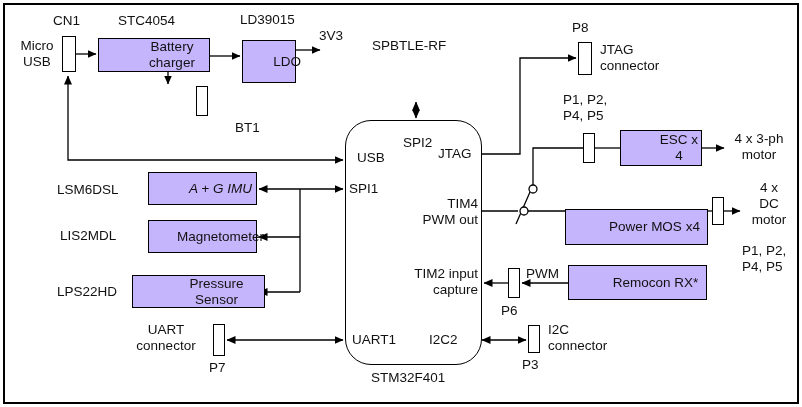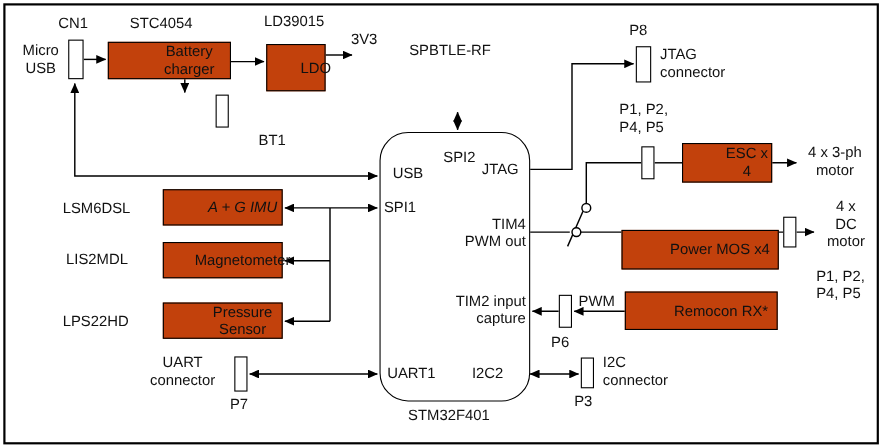--- a/index.html
+++ b/index.html
@@ -1,20 +1,20 @@
 <!DOCTYPE html>
 <html><head>
 <meta charset="utf-8">
 <style>
   * { margin:0; padding:0; box-sizing:border-box; }
   body { background:#fff; font-family:"Liberation Sans", sans-serif; }
   .canvas { position:relative; width:802px; height:407px; background:#fff; overflow:hidden; color:#111; }
   .frame { position:absolute; left:3px; top:3px; right:3px; bottom:3px; border:2px solid #000; }
   .wires { position:absolute; left:0; top:0; width:802px; height:407px; pointer-events:none; }
-  .box { position:absolute; border:1.4px solid #000; background:#c2410c; display:flex; align-items:center; justify-content:center;
+  .box { position:absolute; border:1.4px solid #000; background:#c4b5fd; display:flex; align-items:center; justify-content:center;
          text-align:center; font-size:13.5px; line-height:16px; white-space:pre-line;padding-left:36px; }
   .mcu { position:absolute; border:1.4px solid #000; background:#fff; border-radius:26px; }
   .conn { position:absolute; border:1.5px solid #000; background:#fff; }
   .lbl { position:absolute; font-size:13.5px; line-height:16px; white-space:pre-line; }
   .c { text-align:center; }
   .r { text-align:right; }
 </style>
 </head>
 <body>
 
@@ -86,21 +86,21 @@
 capture</div>
   <div class="lbl" style="left:352px; top:332px;">UART1</div>
   <div class="lbl" style="left:429px; top:332px;">I2C2</div>
   <div class="lbl" style="left:371px; top:370px;">STM32F401</div>
 
   <div class="lbl" style="left:57px; top:182px;">LSM6DSL</div>
   <div class="box" style="left:148px; top:172px; width:109px; height:33px;font-style:italic;">A + G IMU</div>
   <div class="lbl" style="left:60px; top:228px;">LIS2MDL</div>
   <div class="box" style="left:148px; top:220px; width:109px; height:33px;">Magnetometer</div>
   <div class="lbl" style="left:57px; top:284px;">LPS22HD</div>
-  <div class="box" style="left:148px; top:275px; width:109px; height:33px;">Pressure Sensor</div>
+  <div class="box" style="left:132px; top:275px; width:133px; height:33px;">Pressure Sensor</div>
 
   <div class="lbl c" style="left:126px; top:322px; width:80px;">UART
 connector</div>
   <div class="conn" style="left:213px; top:324px; width:12px; height:32px;"></div>
   <div class="lbl" style="left:209px; top:360px;">P7</div>
 
   <div class="lbl" style="left:572px; top:20px;">P8</div>
   <div class="conn" style="left:578px; top:42px; width:14px; height:33px;"></div>
   <div class="lbl" style="left:600px; top:42px;">JTAG
 connector</div>

